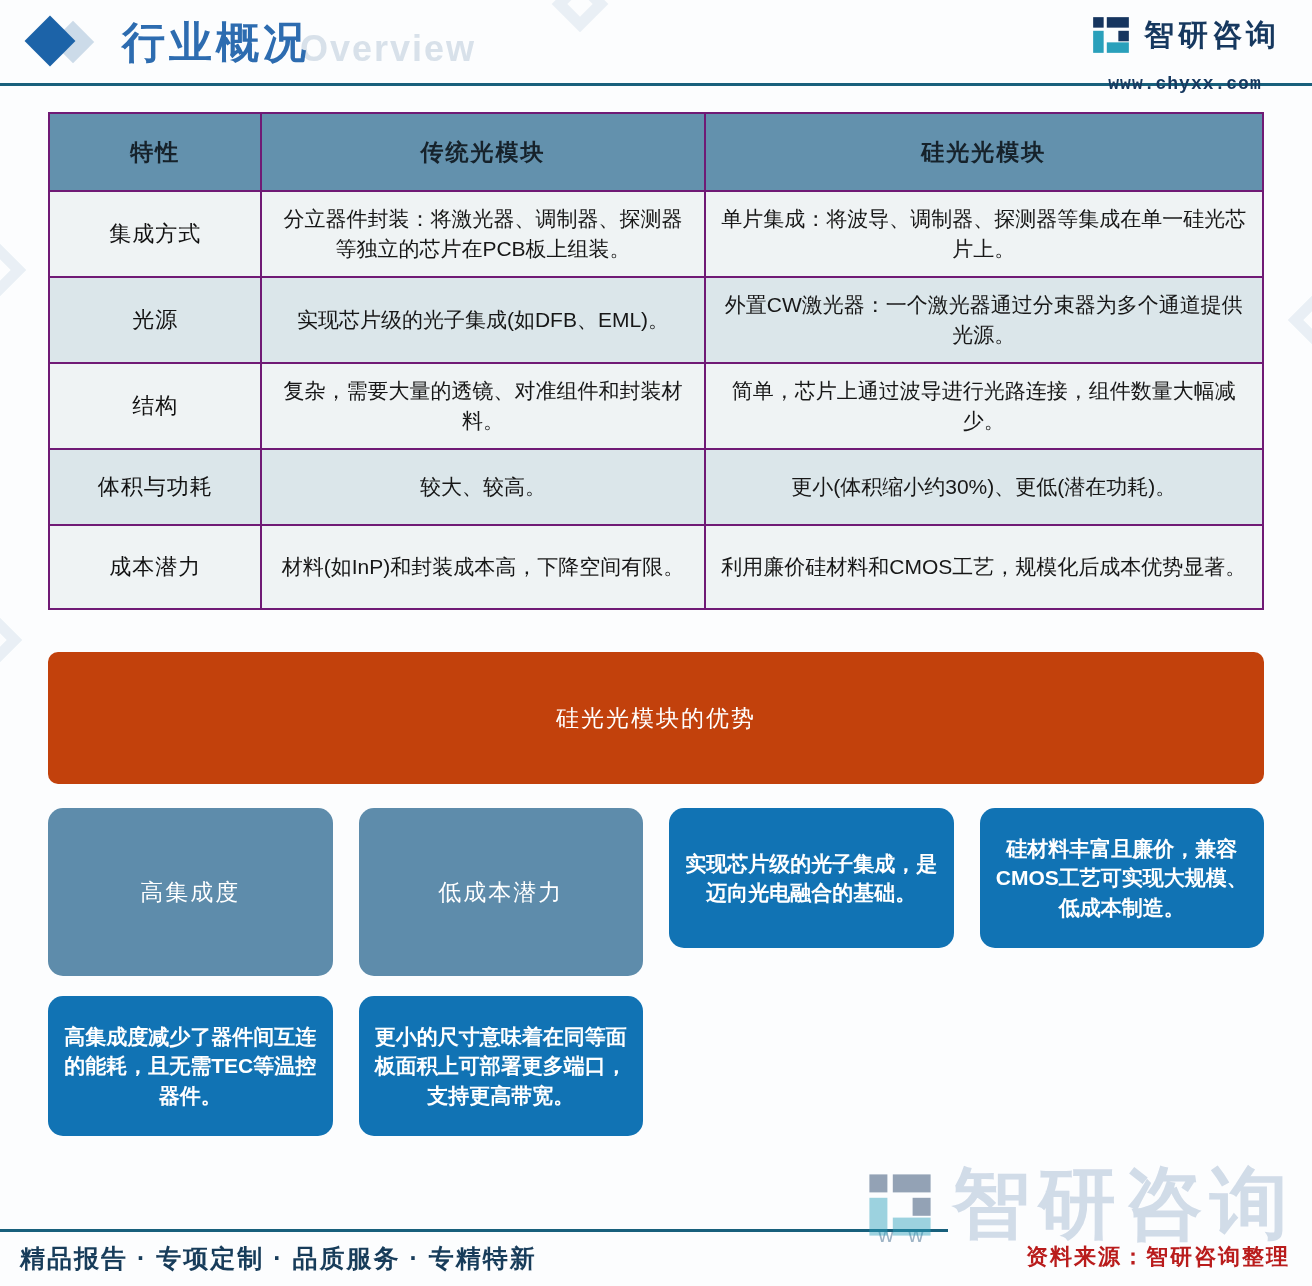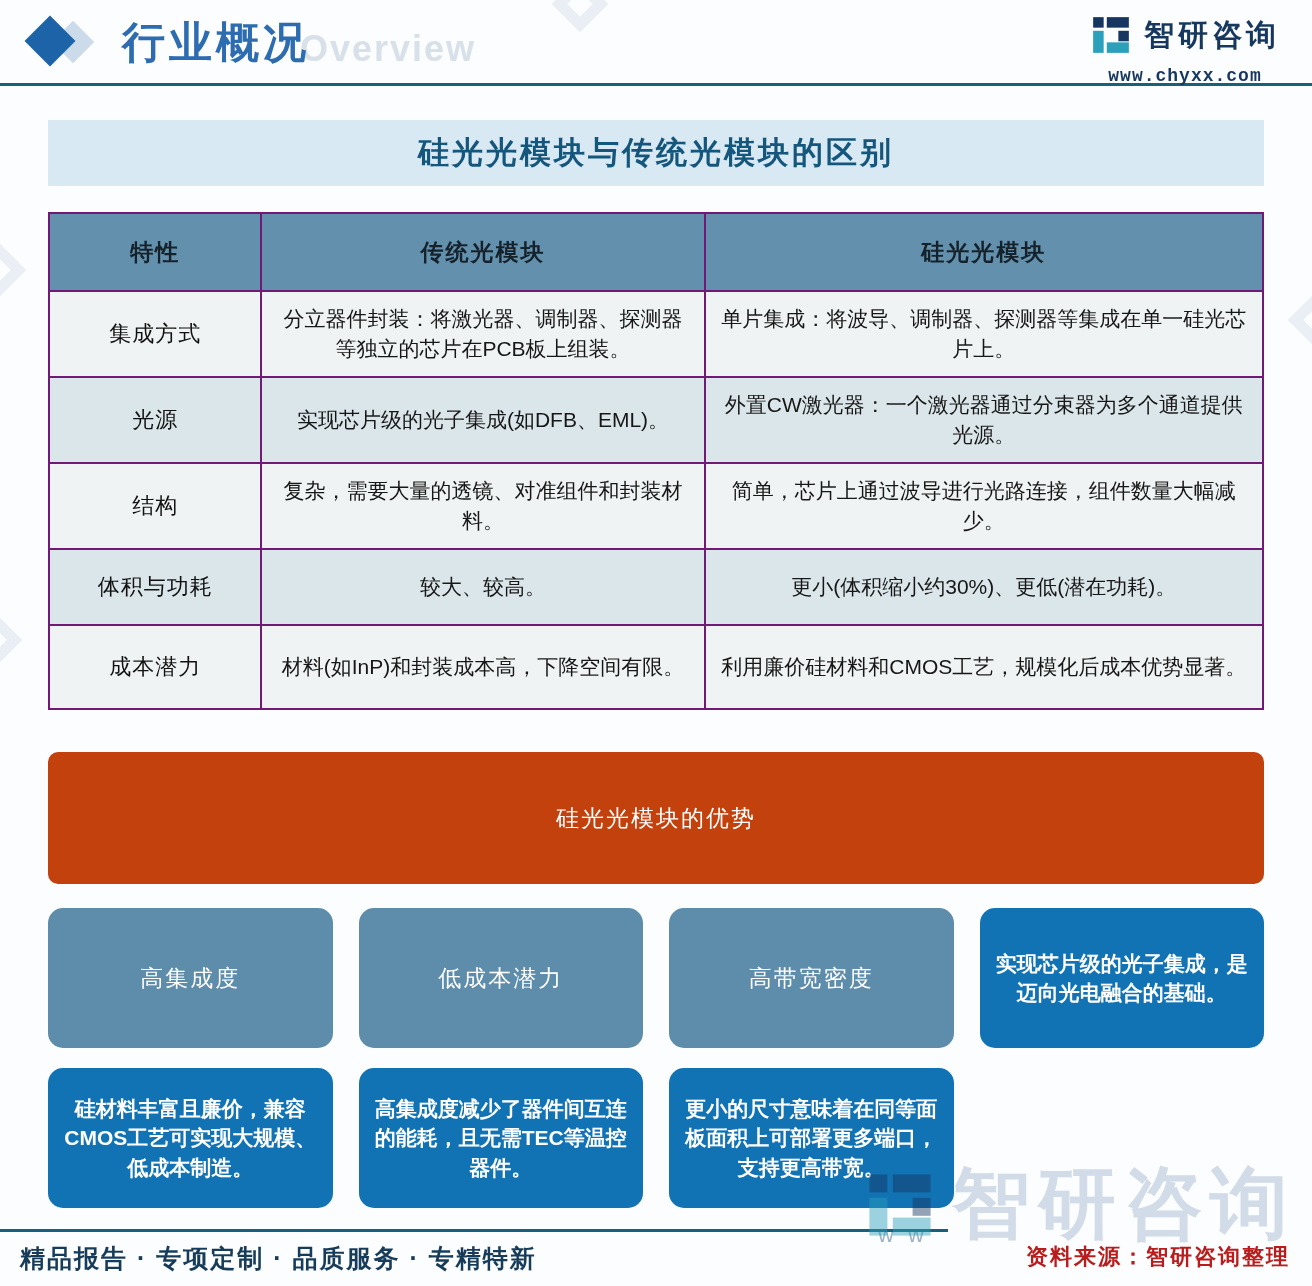--- a/index.html
+++ b/index.html
@@ -22,21 +22,21 @@
             display:flex; justify-content:space-between; align-items:flex-start;
             border-bottom:3px solid #18607c; }
   .header-left { display:flex; align-items:center; position:relative; }
   .diamond-wrap { position:relative; width:78px; height:56px; }
   .diamond-light { position:absolute; left:30px; top:12px; width:30px; height:30px; background:#ccdbe9; transform:rotate(45deg); }
   .diamond-main { position:absolute; left:4px; top:8px; width:36px; height:36px; background:#1c63a8; transform:rotate(45deg); }
   .page-title { font-size:43px; font-weight:bold; color:#2d6cb0; letter-spacing:4px; margin-left:16px; }
   .brand { text-align:center; margin-right:14px; }
   .brand-top { display:flex; align-items:center; gap:12px; justify-content:center; }
   .brand-name { font-size:30px; font-weight:bold; color:#16385f; letter-spacing:4px; }
-  .brand-url { margin-top:10px; font-size:18px; font-weight:bold; color:#16385f; font-family:"Liberation Mono","DejaVu Sans Mono",monospace; letter-spacing:1px; }
+  .brand-url { margin-top:18px; font-size:18px; font-weight:bold; color:#16385f; font-family:"Liberation Mono","DejaVu Sans Mono",monospace; letter-spacing:1px; }
 
   .content { position:relative; z-index:1; padding:0 48px; }
 
   
   .section-title { margin-top:34px; height:66px; background:#d8e9f4;
     display:flex; align-items:center; justify-content:center;
     font-size:31px; font-weight:bold; color:#14567c; letter-spacing:3px; }
 
   
   table.compare { margin-top:26px; width:100%; border-collapse:collapse; table-layout:fixed; }
@@ -54,21 +54,21 @@
   .compare tbody tr.r3 th, .compare tbody tr.r3 td { height:86px; }
   .compare tbody tr.r4 th, .compare tbody tr.r4 td { height:76px; }
   .compare tbody tr.r5 th, .compare tbody tr.r5 td { height:84px; }
 
   
   .adv-banner { margin-top:42px; height:132px; background:#c2410c; border-radius:10px;
     display:flex; align-items:center; justify-content:center;
     color:#fff; font-size:23px; letter-spacing:2px; }
   .adv-grid { margin-top:24px; display:grid; grid-template-columns:repeat(4,1fr);
     column-gap:26px; row-gap:20px; }
-  .adv-head { height:140px; background:#5e8cab; border-radius:15px;
+  .adv-head { height:168px; background:#5e8cab; border-radius:15px;
     display:flex; align-items:center; justify-content:center;
     color:#fff; font-size:23px; letter-spacing:2px; }
   .adv-desc { height:140px; background:#1173b4; border-radius:15px; padding:10px 16px;
     display:flex; align-items:center; justify-content:center; text-align:center;
     color:#fff; font-size:21px; font-weight:bold; line-height:1.4; }
 
   
   .footer-line { position:absolute; left:0; top:1229px; width:948px; height:3px; background:#18607c; z-index:1; }
   .footer-tagline { position:absolute; left:20px; top:1242px; font-size:25px; font-weight:bold;
     color:#173c5a; letter-spacing:2px; z-index:1; }
@@ -102,21 +102,20 @@
         <rect x="16" y="27" width="21" height="10" fill="#2aa0bb"></rect>
       </svg>
       <span class="brand-name">智研咨询</span>
     </div>
     <div class="brand-url">www.chyxx.com</div>
   </div>
 </div>
 
 <div class="content">
 
-  <div class="section-title">硅光光模块与传统光模块的区别</div>
 
   <table class="compare">
     <thead>
       <tr>
         <th class="col-feature">特性</th>
         <th class="col-trad">传统光模块</th>
         <th class="col-si">硅光光模块</th>
       </tr>
     </thead>
     <tbody>
@@ -146,21 +145,20 @@
         <td>利用廉价硅材料和CMOS工艺，规模化后成本优势显著。</td>
       </tr>
     </tbody>
   </table>
 
   <div class="adv-banner">硅光光模块的优势</div>
 
   <div class="adv-grid">
     <div class="adv-head">高集成度</div>
     <div class="adv-head">低成本潜力</div>
-    <div class="adv-head">高带宽密度</div>
 
     <div class="adv-desc">实现芯片级的光子集成，是迈向光电融合的基础。</div>
     <div class="adv-desc">硅材料丰富且廉价，兼容CMOS工艺可实现大规模、低成本制造。</div>
     <div class="adv-desc">高集成度减少了器件间互连的能耗，且无需TEC等温控器件。</div>
     <div class="adv-desc">更小的尺寸意味着在同等面板面积上可部署更多端口，支持更高带宽。</div>
   </div>
 </div>
 
 <div class="wm wm-bottom">
   <svg class="wm-logo-svg" width="72" height="72" viewBox="0 0 40 40">

